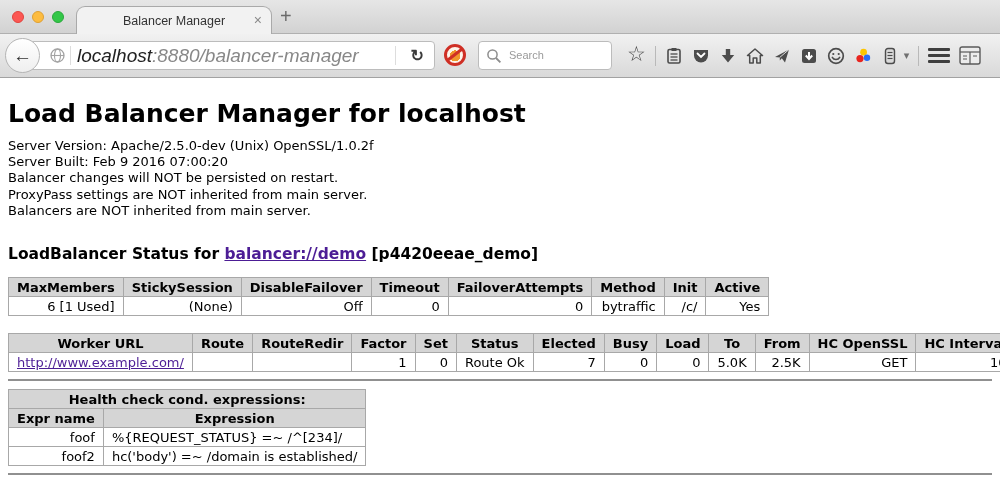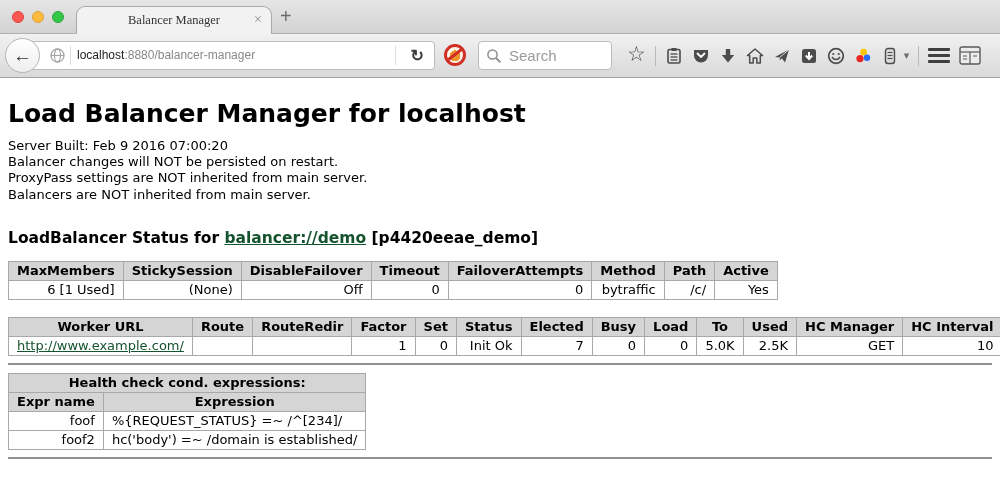--- a/index.html
+++ b/index.html
@@ -13,60 +13,60 @@
   .tabbar { position:absolute; top:0; left:0; right:0; height:34px;
     background:linear-gradient(#e6e6e6,#d2d2d2); border-bottom:1px solid #b0b0b0; }
   .lights { position:absolute; top:11px; left:12px; display:flex; gap:8px; }
   .light { width:12px; height:12px; border-radius:50%; }
   .light.red    { background:#fc5753; border:1px solid #e0443e; }
   .light.yellow { background:#fdbc40; border:1px solid #dea034; }
   .light.green  { background:#33c748; border:1px solid #2aa83c; }
   .tab { position:absolute; left:76px; top:6px; width:196px; height:28px; z-index:2;
     background:#f2f2f2; border:1px solid #a9a9a9; border-bottom:none;
     border-radius:9px 9px 0 0; display:flex; align-items:center; justify-content:center;
-    font-size:12.5px; color:#333;font-family:Liberation Serif, serif; }
+    font-size:12.5px; color:#333; }
   .tab-close { position:absolute; right:9px; top:5px; color:#8a8a8a; font-size:14px; line-height:16px; cursor:default; }
   .newtab { position:absolute; left:280px; top:5px; font-size:20px; color:#6b6b6b; font-weight:400; }
   .navbar { position:absolute; top:34px; left:0; right:0; height:44px;
     background:linear-gradient(#f1f1f1,#d9d9d9); border-bottom:1px solid #a2a2a2; }
   .backbtn { position:absolute; left:5px; top:4px; width:35px; height:35px; border-radius:50%;
     background:linear-gradient(#ffffff,#efefef); border:1px solid #b5b5b5; z-index:2;
     text-align:center; line-height:33px; font-size:19px; color:#2f2f2f; }
   .urlbar { position:absolute; left:22px; top:7px; width:413px; height:29px; z-index:1;
     background:#fff; border:1px solid #bcbcbc; border-radius:4px; }
   .urlbar .globe { position:absolute; left:27px; top:6px; }
   .urlbar .vsep1 { position:absolute; left:47px; top:4px; bottom:4px; width:1px; background:#ddd; }
-  .urltext { position:absolute; left:54px; top:0; line-height:27px; font-size:12px; white-space:nowrap; }
+  .urltext { position:absolute; left:54px; top:0; line-height:27px; font-size:19px; white-space:nowrap;font-style:italic; }
   .urltext .domain { color:#222; }
   .urltext .rest { color:#888; }
   .urlbar .vsep2 { position:absolute; right:38px; top:4px; bottom:4px; width:1px; background:#ddd; }
   .reload { position:absolute; right:10px; top:0; line-height:27px; font-size:16px; color:#3a3a3a; font-weight:bold; }
   .blockicon { position:absolute; left:444px; top:10px; width:22px; height:22px; border-radius:50%;
     border:3px solid #cf2f25; background:radial-gradient(circle at 50% 55%, #f0962d 0 45%, #fdf4ea 46%); }
   .blockicon::after { content:""; position:absolute; left:-1px; top:6px; width:18px; height:3px;
     background:#cf2f25; transform:rotate(-38deg); }
   .searchbox { position:absolute; left:478px; top:7px; width:134px; height:29px;
     background:#fff; border:1px solid #bcbcbc; border-radius:4px; }
   .searchbox input { position:absolute; left:28px; top:2px; width:100px; height:22px; border:none; outline:none;
-    font-size:15px; color:#404040; font-family:"Liberation Sans", sans-serif; background:transparent; }
+    font-size:11px; color:#404040; font-family:"Liberation Sans", sans-serif; background:transparent; }
   .searchbox input::placeholder { color:#9a9a9a; }
   .searchbox .mag { position:absolute; left:7px; top:6px; }
   .navicons { position:absolute; left:627px; top:0; height:43px; display:flex; align-items:center; gap:9px; }
   .navicons .vsep { width:1px; height:20px; background:#b9b9b9; }
   .icon18 { width:18px; height:18px; display:block; }
   .star { font-size:21px; color:#4c4c4c; line-height:18px; margin-top:-3px; }
   .caret { font-size:11px; color:#707070; margin-left:-4px; }
   .hamb { display:flex; flex-direction:column; gap:3px; width:22px; }
   .hamb span { height:3px; background:#3f3f3f; border-radius:1px; }
   
   .content { padding:0 8px; }
   h1 { font-size:25px; margin:21px 0 10px 0; font-weight:bold; letter-spacing:0; }
   .info { font-size:13px; line-height:16.2px; }
   h3.status { font-size:15.5px; font-weight:bold; margin:26px 0 14px 0; }
-  a { color:#14532d; }
+  a { color:#4c1d95; }
   table { border-collapse:collapse; font-size:13px; border:1px solid #8d8d8d; }
   th, td { border:1px solid #a8a8a8; padding:1px 8px; height:19px; white-space:nowrap; }
   th { background:#d5d5d5; font-weight:bold; text-align:center; }
   td { text-align:right; }
   .ta-left { text-align:left; }
   #balancer-table { margin-bottom:17px; }
   hr.rule { border:none; border-top:2px solid #909090; margin:7px 0 8px 0; }
   #hc-table { }
 </style>
 </head>
@@ -175,40 +175,41 @@
         <line x1="4" y1="13" x2="8" y2="13" stroke="#5a5a5a" stroke-width="1"></line>
       </svg>
     </div>
   </div>
 </div>
 
 <div class="content">
   <h1>Load Balancer Manager for localhost</h1>
 
   <div class="info">
+    <div>Server Version: Apache/2.5.0-dev (Unix) OpenSSL/1.0.2f</div>
     <div>Server Built: Feb 9 2016 07:00:20</div>
     <div>Balancer changes will NOT be persisted on restart.</div>
     <div>ProxyPass settings are NOT inherited from main server.</div>
     <div>Balancers are NOT inherited from main server.</div>
   </div>
 
   <h3 class="status">
     <span>LoadBalancer Status for </span><a href="#">balancer://demo</a><span> [p4420eeae_demo]</span>
   </h3>
 
   <table id="balancer-table">
     <tbody>
         <tr>
       <th>MaxMembers</th>
       <th>StickySession</th>
       <th>DisableFailover</th>
       <th>Timeout</th>
       <th>FailoverAttempts</th>
       <th>Method</th>
-      <th>Path</th>
+      <th>Init</th>
       <th>Active</th>
     </tr>
     <tr>
       <td>6 [1 Used]</td>
       <td>(None)</td>
       <td>Off</td>
       <td>0</td>
       <td>0</td>
       <td>bytraffic</td>
       <td>/c/</td>
@@ -223,33 +224,33 @@
       <th style="min-width:158px">Worker URL</th>
       <th>Route</th>
       <th>RouteRedir</th>
       <th>Factor</th>
       <th>Set</th>
       <th>Status</th>
       <th>Elected</th>
       <th>Busy</th>
       <th>Load</th>
       <th style="min-width:28px">To</th>
-      <th>Used</th>
-      <th>HC Manager</th>
+      <th>From</th>
+      <th>HC OpenSSL</th>
       <th>HC Interval</th>
       <th>Passes</th>
 
     </tr>
     <tr>
       <td class="ta-left"><a href="#">http://www.example.com/</a></td>
       <td></td>
       <td></td>
       <td>1</td>
       <td>0</td>
-      <td>Init Ok</td>
+      <td>Route Ok</td>
       <td>7</td>
       <td>0</td>
       <td>0</td>
       <td>5.0K</td>
       <td>2.5K</td>
       <td>GET</td>
       <td>10</td>
       <td>1 (0)</td>
 
     </tr>

